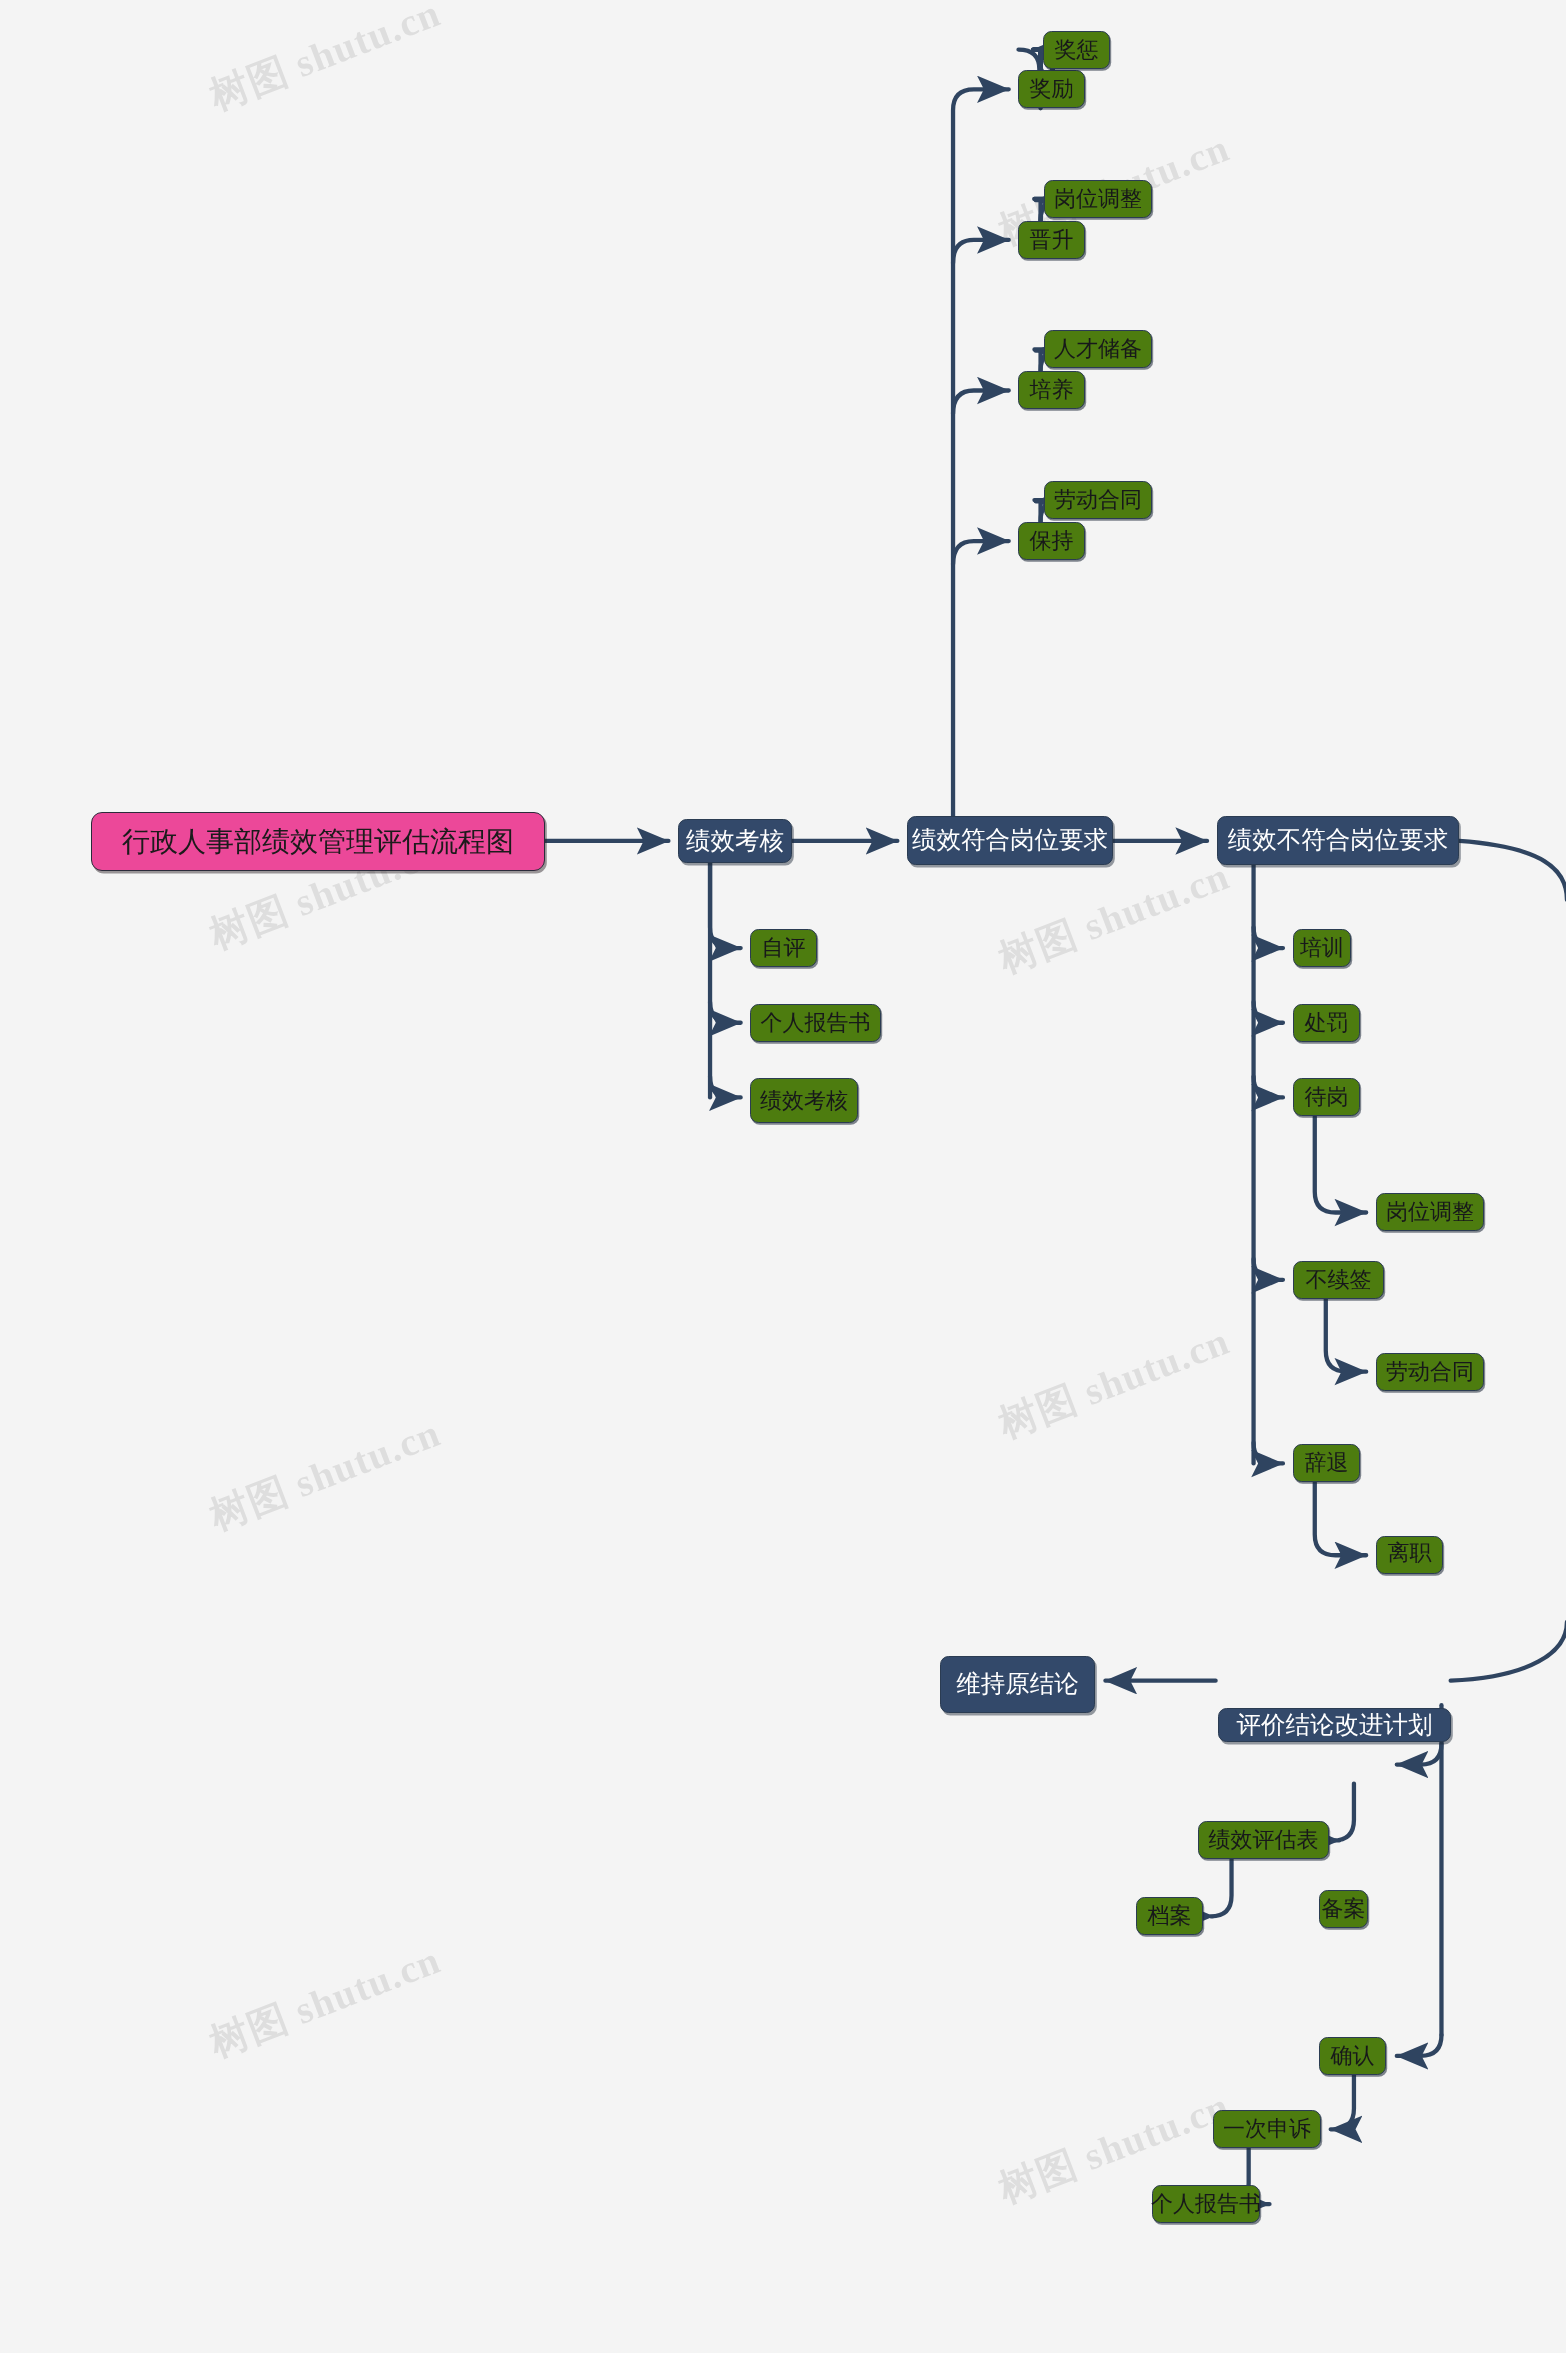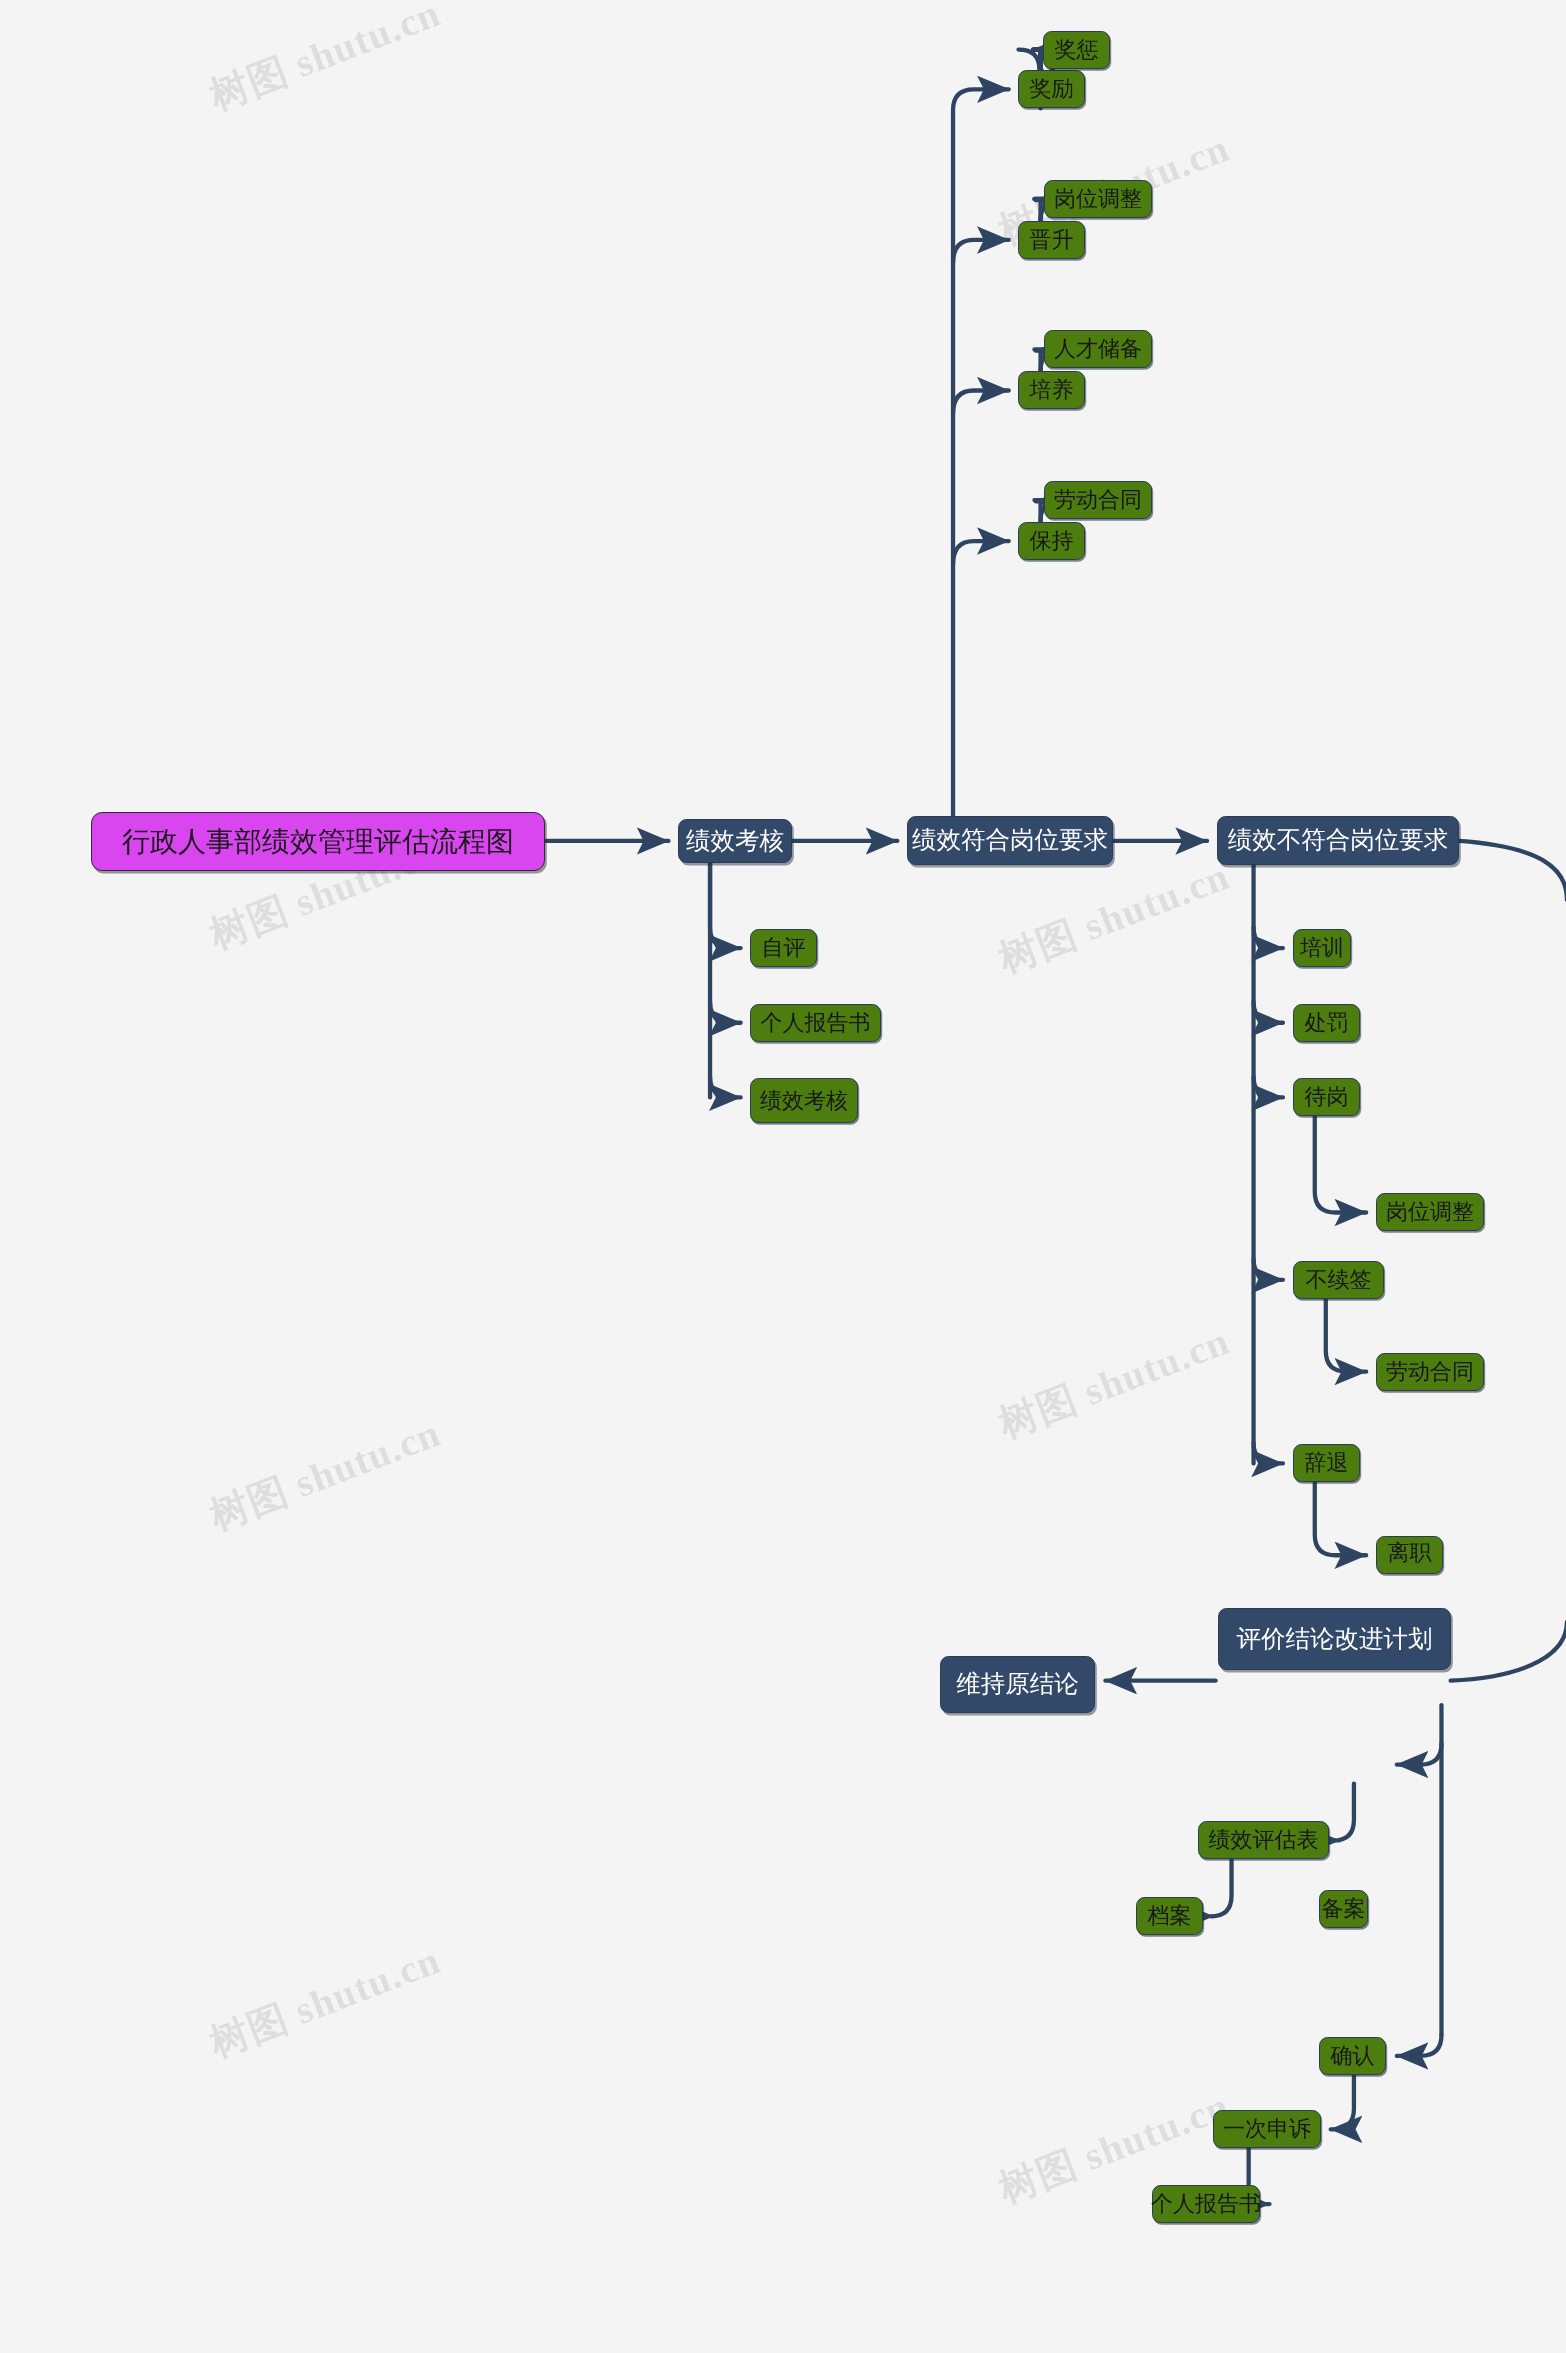--- a/index.html
+++ b/index.html
@@ -58,21 +58,21 @@
   .node.dark{
     background:#35506e;
     background:#33496a;
     border:1.8px solid #2b3c52;
     color:#ffffff;
     font-size:24.5px;
     font-weight:400;
     box-shadow:1.8px 2.4px 0 rgba(27,38,54,.45);
   }
   .node.root{
-    background:#d946ef;
+    background:#ec4899;
     border:1.8px solid #2b2b3a;
     color:#1b1b1b;
     font-size:28px;
     border-radius:11px;
     box-shadow:1.8px 2.4px 0 rgba(40,30,35,.45);
   }
 </style>
 </head>
 <body>
 
@@ -342,21 +342,21 @@
   <div class="node light" style="left:1293px; top:929px; width:58px; height:38px;">培训</div>
   <div class="node light" style="left:1293px; top:1004px; width:67px; height:38px;">处罚</div>
   <div class="node light" style="left:1293px; top:1078px; width:67px; height:38px;">待岗</div>
   <div class="node light" style="left:1376px; top:1193px; width:108px; height:38px;">岗位调整</div>
   <div class="node light" style="left:1293px; top:1261px; width:91px; height:38px;">不续签</div>
   <div class="node light" style="left:1376px; top:1353px; width:108px; height:38px;">劳动合同</div>
   <div class="node light" style="left:1293px; top:1444px; width:67px; height:38px;">辞退</div>
   <div class="node light" style="left:1376px; top:1536px; width:67px; height:38px;font-family:Liberation Mono, monospace;">离职</div>
 
   <div class="node dark" style="left:940px; top:1656px; width:155px; height:57px;">维持原结论</div>
-  <div class="node dark" style="left:1218px; top:1608px; width:233px; height:62px;">评价结论改进计划</div>
+  <div class="node dark" style="left:1218px; top:1708px; width:233px; height:34px;">评价结论改进计划</div>
 
   <div class="node light" style="left:1319px; top:1842px; width:49px; height:38px;margin-top:48px;">备案</div>
   <div class="node light" style="left:1198px; top:1821px; width:131px; height:38px;">绩效评估表</div>
   <div class="node light" style="left:1136px; top:1897px; width:67px; height:38px;">档案</div>
   <div class="node light" style="left:1319px; top:2037px; width:67px; height:38px;">确认</div>
   <div class="node light" style="left:1213px; top:2110px; width:108px; height:38px;">一次申诉</div>
   <div class="node light" style="left:1152px; top:2185px; width:108px; height:38px;">个人报告书</div>
 
 </div>
 

